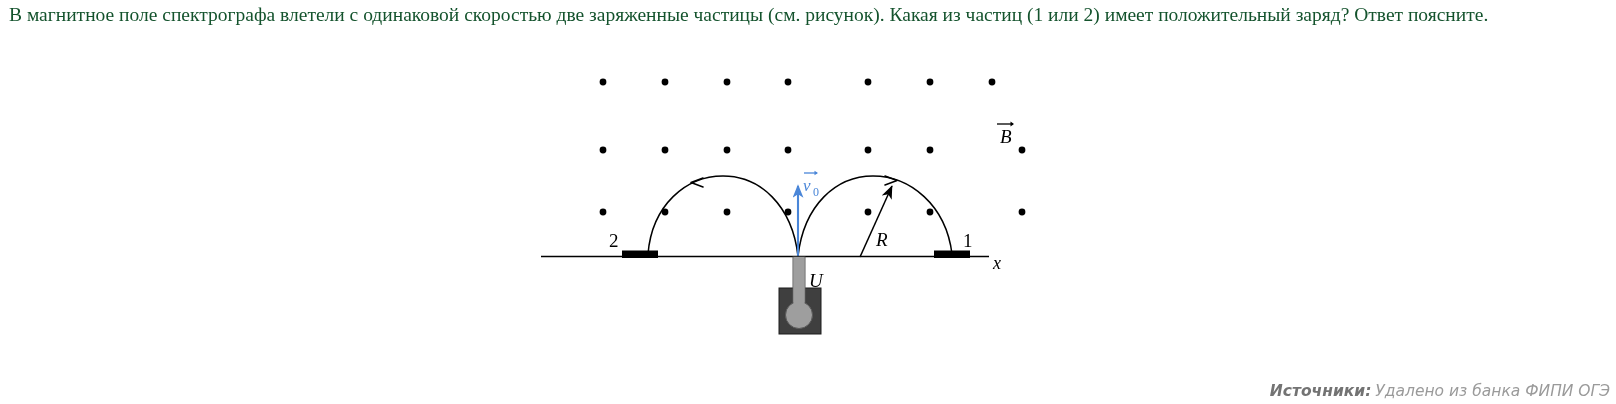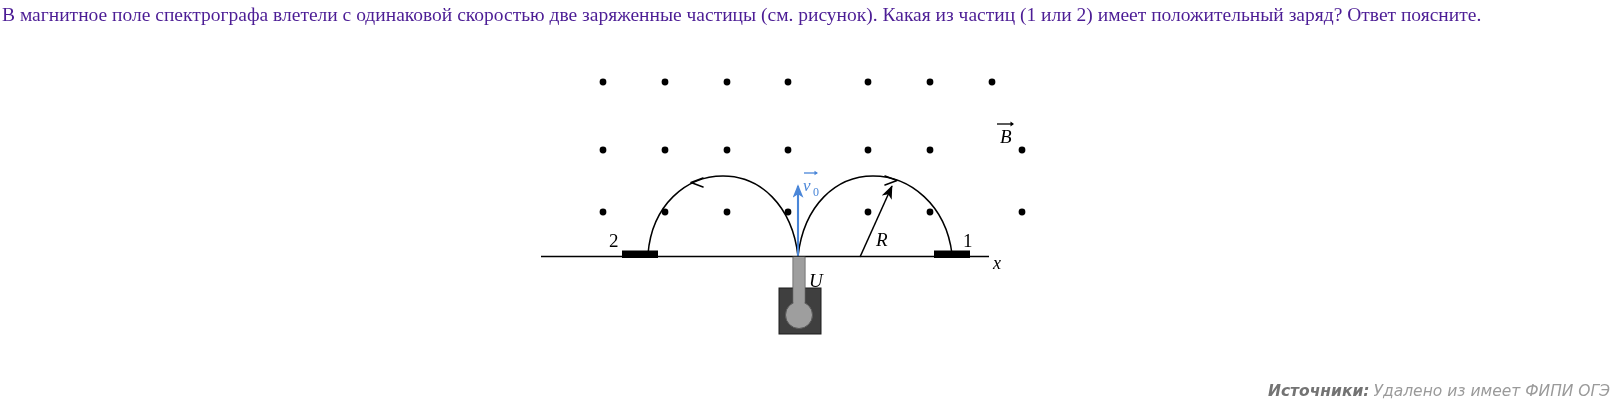--- a/index.html
+++ b/index.html
@@ -12,27 +12,27 @@
     height: 404px;
     position: relative;
     font-family: "Liberation Serif", "DejaVu Serif", serif;
     color: #000000;
     overflow: hidden;
   }
 
   
   #question-text {
     position: absolute;
-    left: 2px;
+    left: 9px;
     top: 2px;
     width: 1608px;
     font-size: 19.5px;
     line-height: 25px;
     text-align: left;
-    color: #4c1d95;
+    color: #14532d;
     white-space: normal;
   }
 
   
   #figure {
     position: absolute;
     left: 0;
     top: 0;
     width: 1616px;
     height: 360px;
@@ -161,14 +161,14 @@
     <rect x="793" y="257" width="12" height="58" fill="#9e9e9e" stroke="#5a5a5a" stroke-width="1"></rect>
     <circle cx="799" cy="315" r="13.5" fill="#9e9e9e" stroke="#5a5a5a" stroke-width="1"></circle>
     <rect x="793.5" y="257" width="11" height="46" fill="#9e9e9e" stroke="none"></rect>
     <text x="809" y="287" font-family="'Liberation Serif','DejaVu Serif',serif" font-size="19" font-style="italic" fill="#000">U</text>
   </g>
 
 </svg>
 </div>
 
 <div id="source-footer">
-  <span class="src-label">Источники:</span><span class="src-value">Удалено из имеет ФИПИ ОГЭ</span>
+  <span class="src-label">Источники:</span><span class="src-value">Удалено из банка ФИПИ ОГЭ</span>
 </div>
 
 </body></html>

